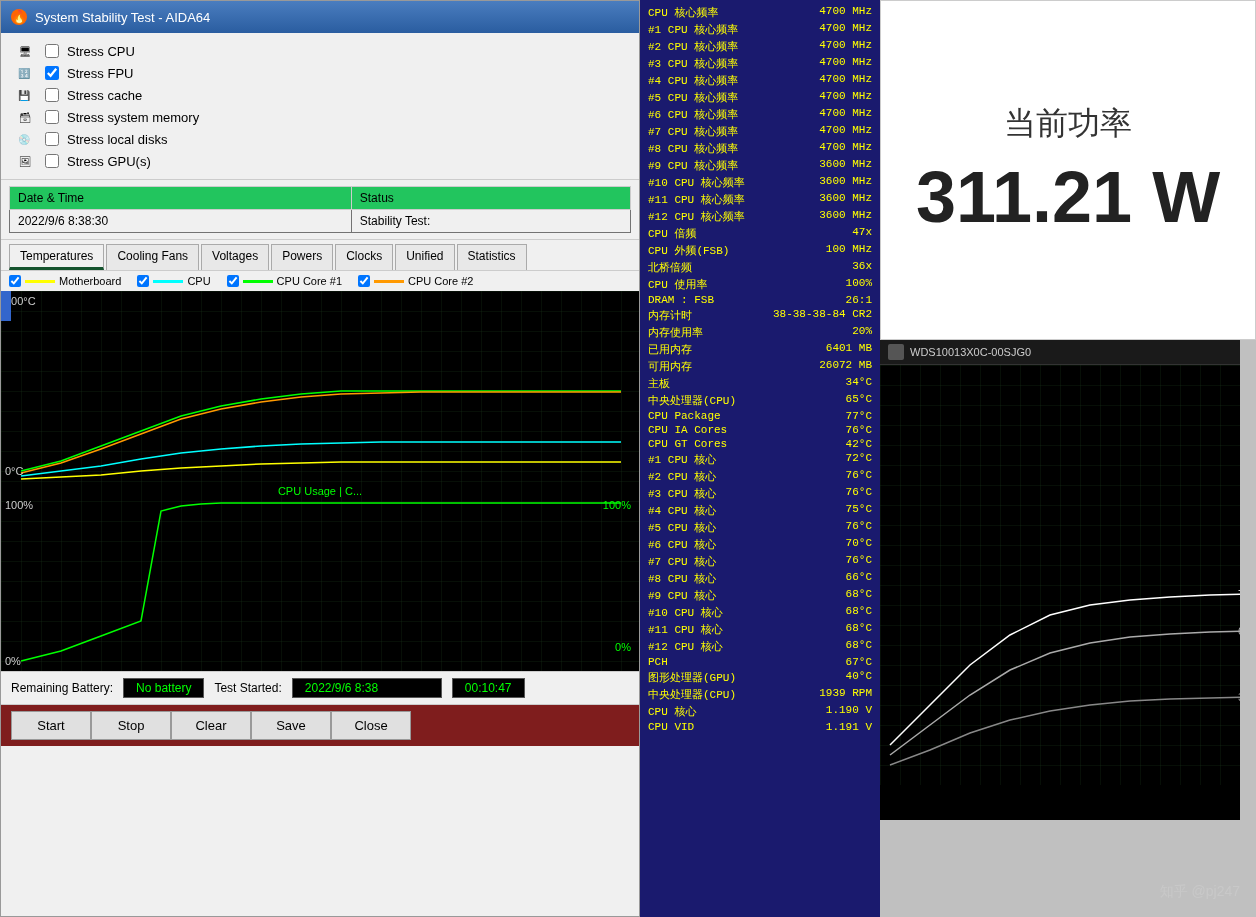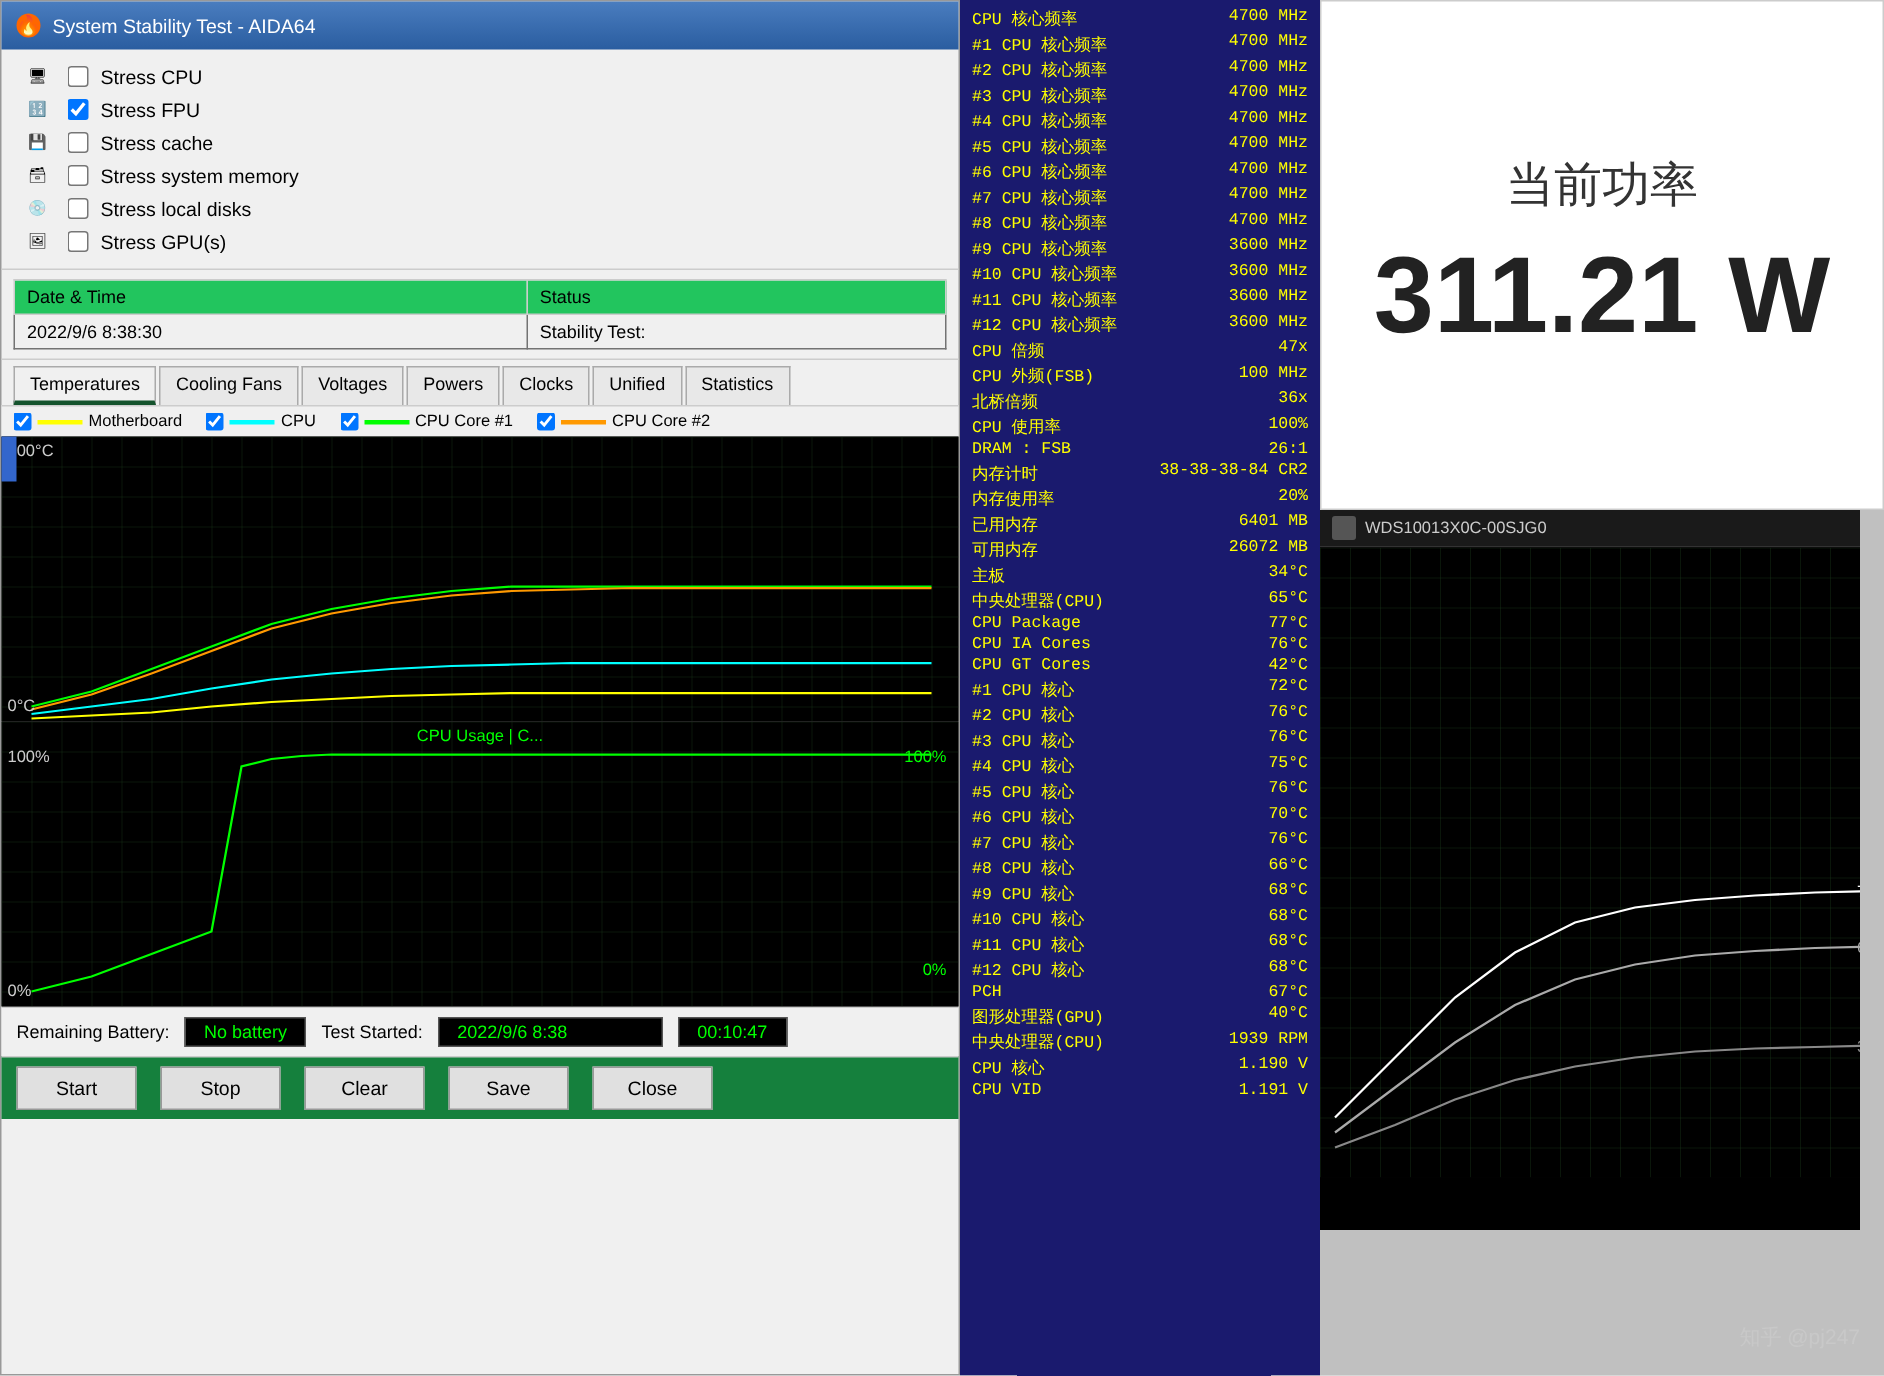--- a/index.html
+++ b/index.html
@@ -162,23 +162,23 @@
       background: #000;
       color: #00ff00;
       padding: 2px 12px;
       font-size: 12px;
       border: 1px solid #555;
       min-width: 150px;
     }
 
     .button-bar {
       display: flex;
-      gap: 16px;
+      gap: 0;
       padding: 6px 10px;
-      background: #15803d;
+      background: #7f1d1d;
       border-top: 1px solid #ccc;
     }
 
     .btn {
       padding: 6px 20px;
       font-size: 13px;
       border: 1px solid #999;
       background: #e0e0e0;
       cursor: pointer;
       min-width: 80px;

